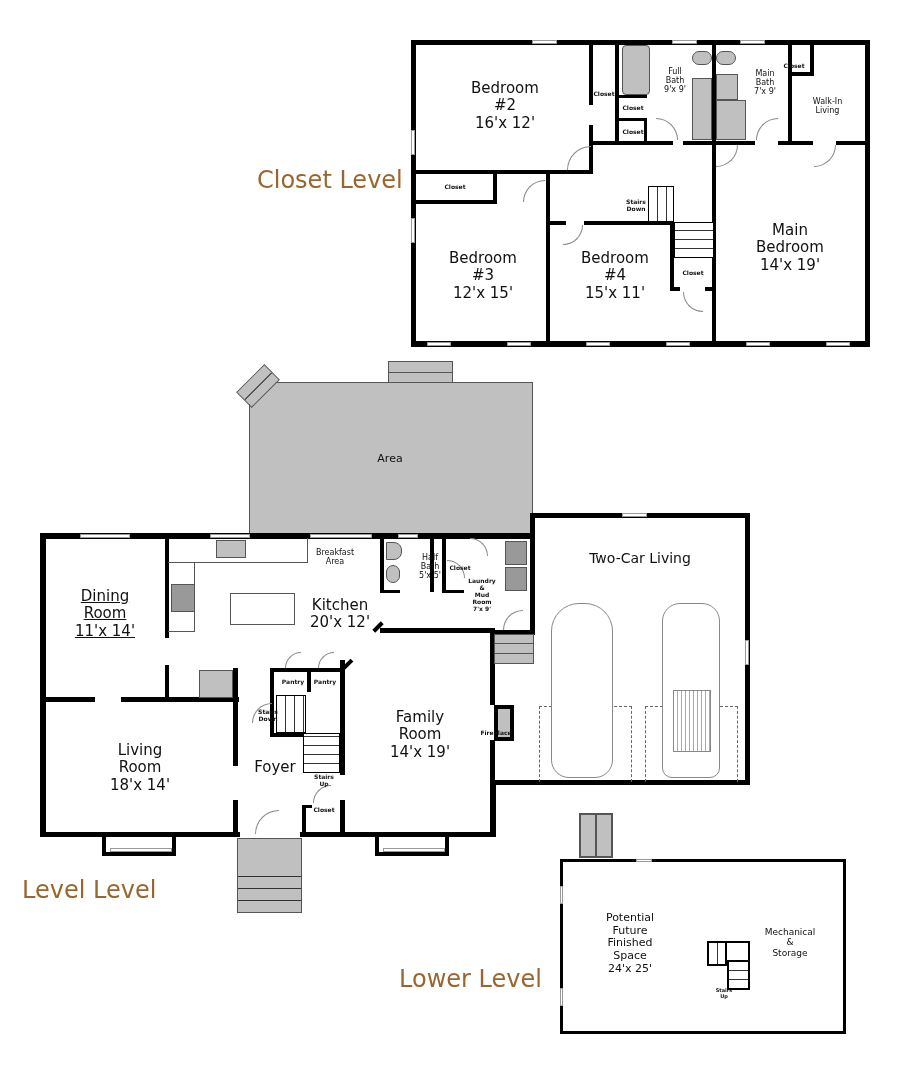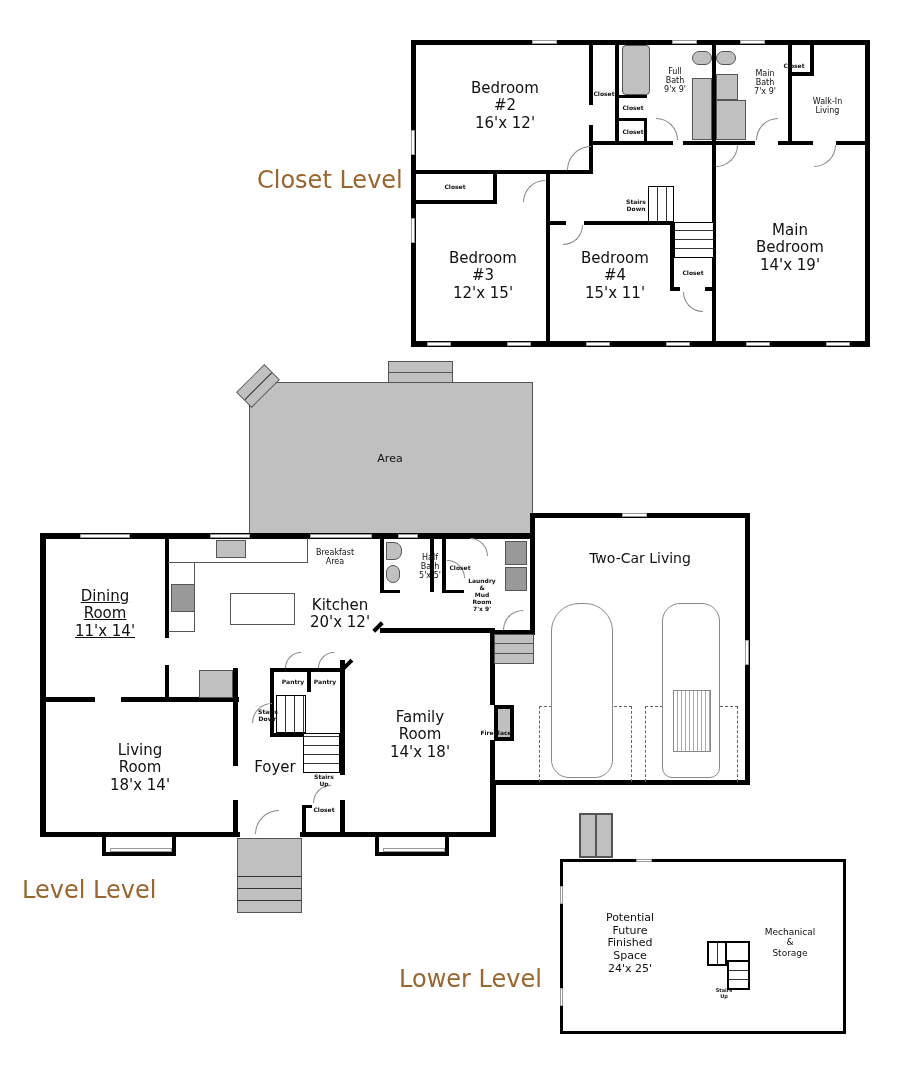--- a/index.html
+++ b/index.html
@@ -230,21 +230,21 @@
 Mud
 Room
 7'x 9'</div>
   <div class="lbl room" style="left:570px;top:550px;width:140px;font-size:14px;">Two-Car Living</div>
   <div class="lbl room" style="left:95px;top:742px;width:90px;">Living
 Room
 18'x 14'</div>
   <div class="lbl room" style="left:250px;top:759px;width:50px;">Foyer</div>
   <div class="lbl room" style="left:380px;top:709px;width:80px;">Family
 Room
-14'x 18'</div>
+14'x 19'</div>
   <div class="lbl tiny" style="left:479px;top:730px;width:34px;">Fireplace</div>
   <div class="lbl tiny" style="left:280px;top:679px;width:26px;">Pantry</div>
   <div class="lbl tiny" style="left:311px;top:679px;width:28px;">Pantry</div>
   <div class="lbl tiny" style="left:310px;top:807px;width:28px;">Closet</div>
   <div class="lbl tiny" style="left:256px;top:709px;width:24px;">Stairs
 Down</div>
   <div class="lbl tiny" style="left:312px;top:774px;width:24px;">Stairs
 Up</div>
 </div>
 

